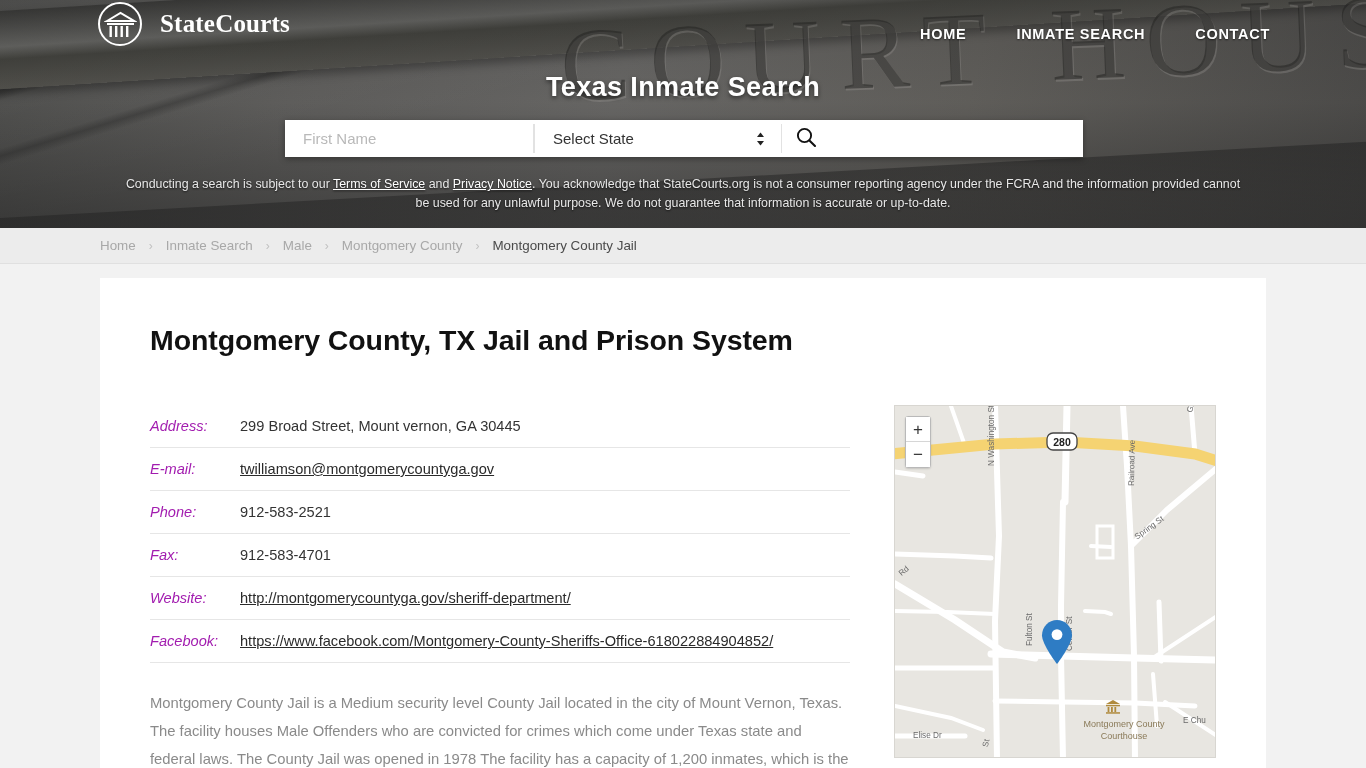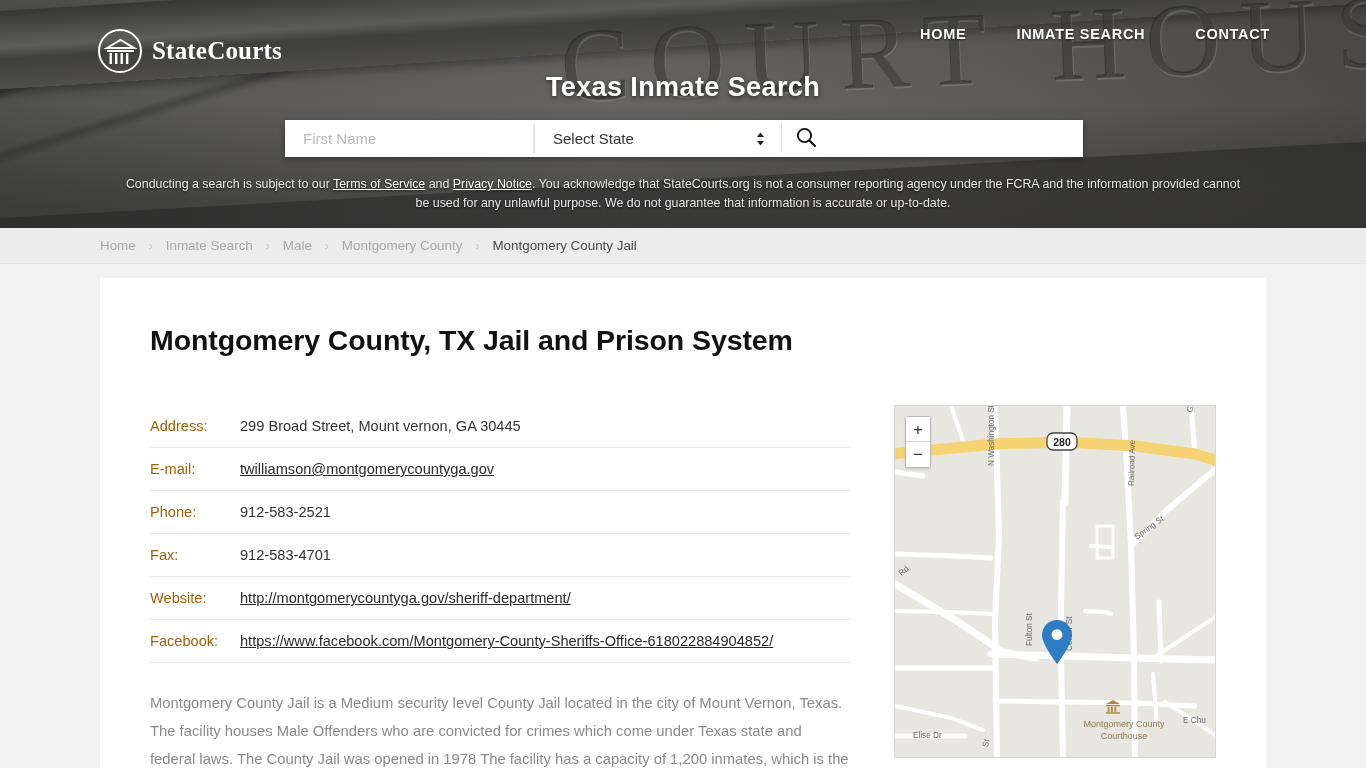--- a/index.html
+++ b/index.html
@@ -62,22 +62,22 @@
   }
   .header-scrim {
     position: absolute; inset: 0;
     background: linear-gradient(180deg, rgba(40,40,40,.25) 0%, rgba(40,40,40,.10) 45%, rgba(35,35,35,.55) 100%);
   }
 
   .header-inner { position: relative; z-index: 3; }
 
   .brand {
     position: absolute;
-    left: 98px; top: 29px;
-    display: flex; align-items: center; gap: 10px;
+    left: 98px; top: 2px;
+    display: flex; align-items: center; gap: 18px;
     text-decoration: none;
   }
   .brand-mark {
     width: 44px; height: 44px;
     border: 2.2px solid #fff;
     border-radius: 50%;
     position: relative;
     display: block;
   }
   .brand-mark svg { position: absolute; left: 4px; top: 6px; }
@@ -215,21 +215,21 @@
   .col-right { width: 322px; margin-left: 44px; }
 
   table.facts { border-collapse: collapse; width: 700px; }
   table.facts td {
     padding: 9px 0 9px 0;
     border-bottom: 1px solid #e6e6e6;
     font-size: 14.6px;
     vertical-align: top;
     line-height: 24px;
   }
-  table.facts td.k { color: #a16207; width: 90px; padding-right: 0; }
+  table.facts td.k { color: #a21caf; width: 90px; padding-right: 0; font-style: italic; }
   table.facts td.v { color: #333; padding-left: 0; }
   table.facts td.v a { color: #2a2a2a; }
 
   .intro {
     margin-top: 26px;
     width: 700px;
     font-size: 14.8px;
     line-height: 28px;
     color: #8a8a8a;
   }

